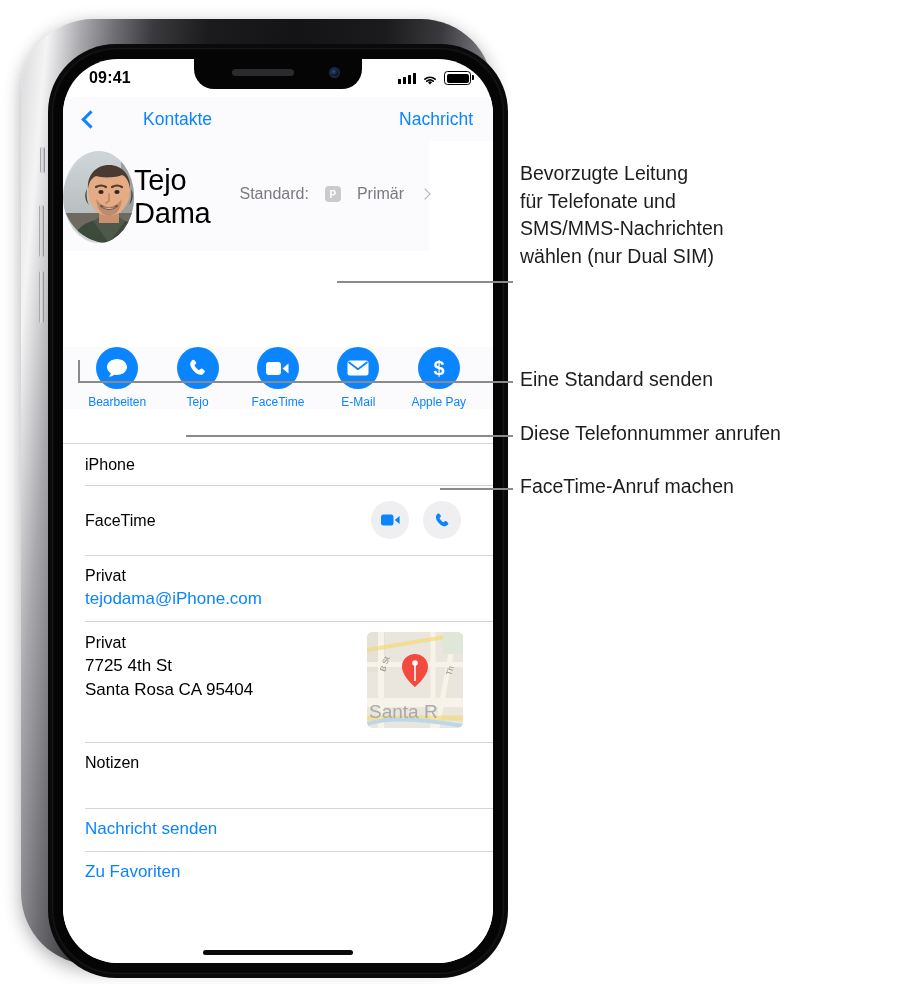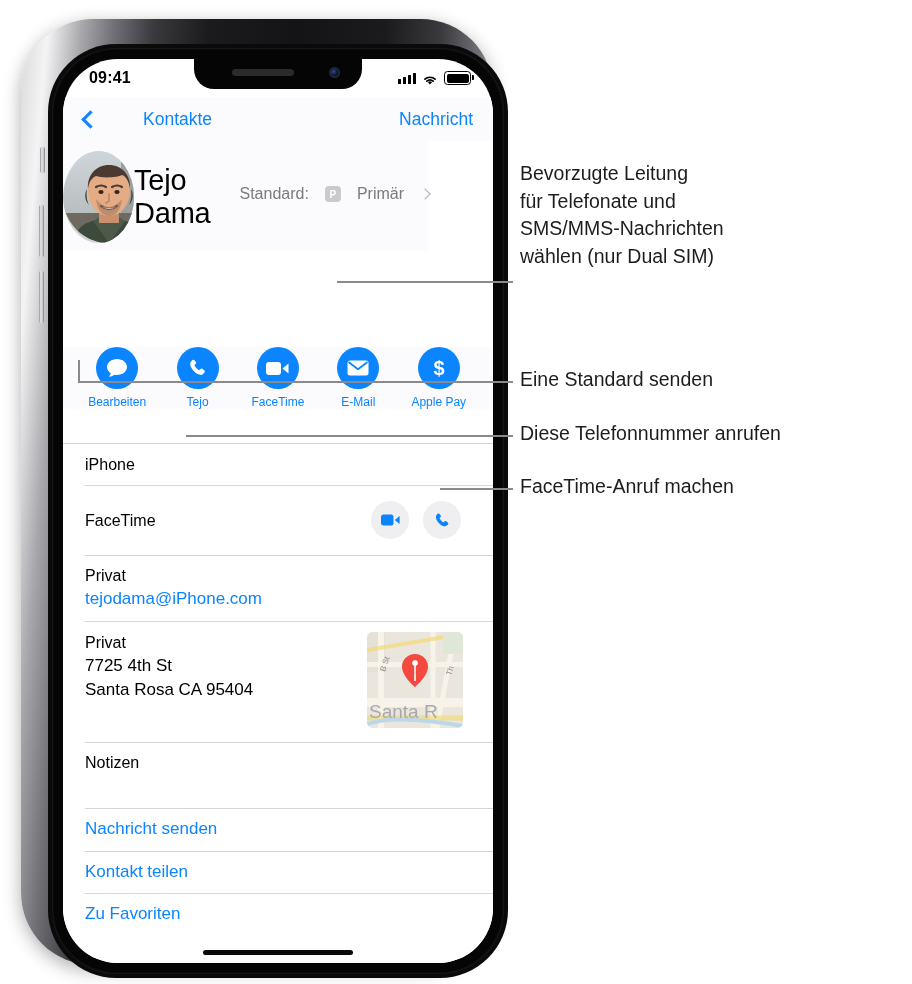--- a/index.html
+++ b/index.html
@@ -417,23 +417,20 @@
         </div>
 
         <div class="row row-notes">
           <div class="row-label">Notizen</div>
         </div>
 
         <div class="row">
           <div class="row-link">Nachricht senden</div>
         </div>
 
-        <div class="row">
-          <div class="row-link">Kontakt teilen</div>
-        </div>
 
         <div class="row">
           <div class="row-link">Zu Favoriten</div>
         </div>
 
       </div>
 
       <div class="home-ind"></div>
     </div>
   </div>

